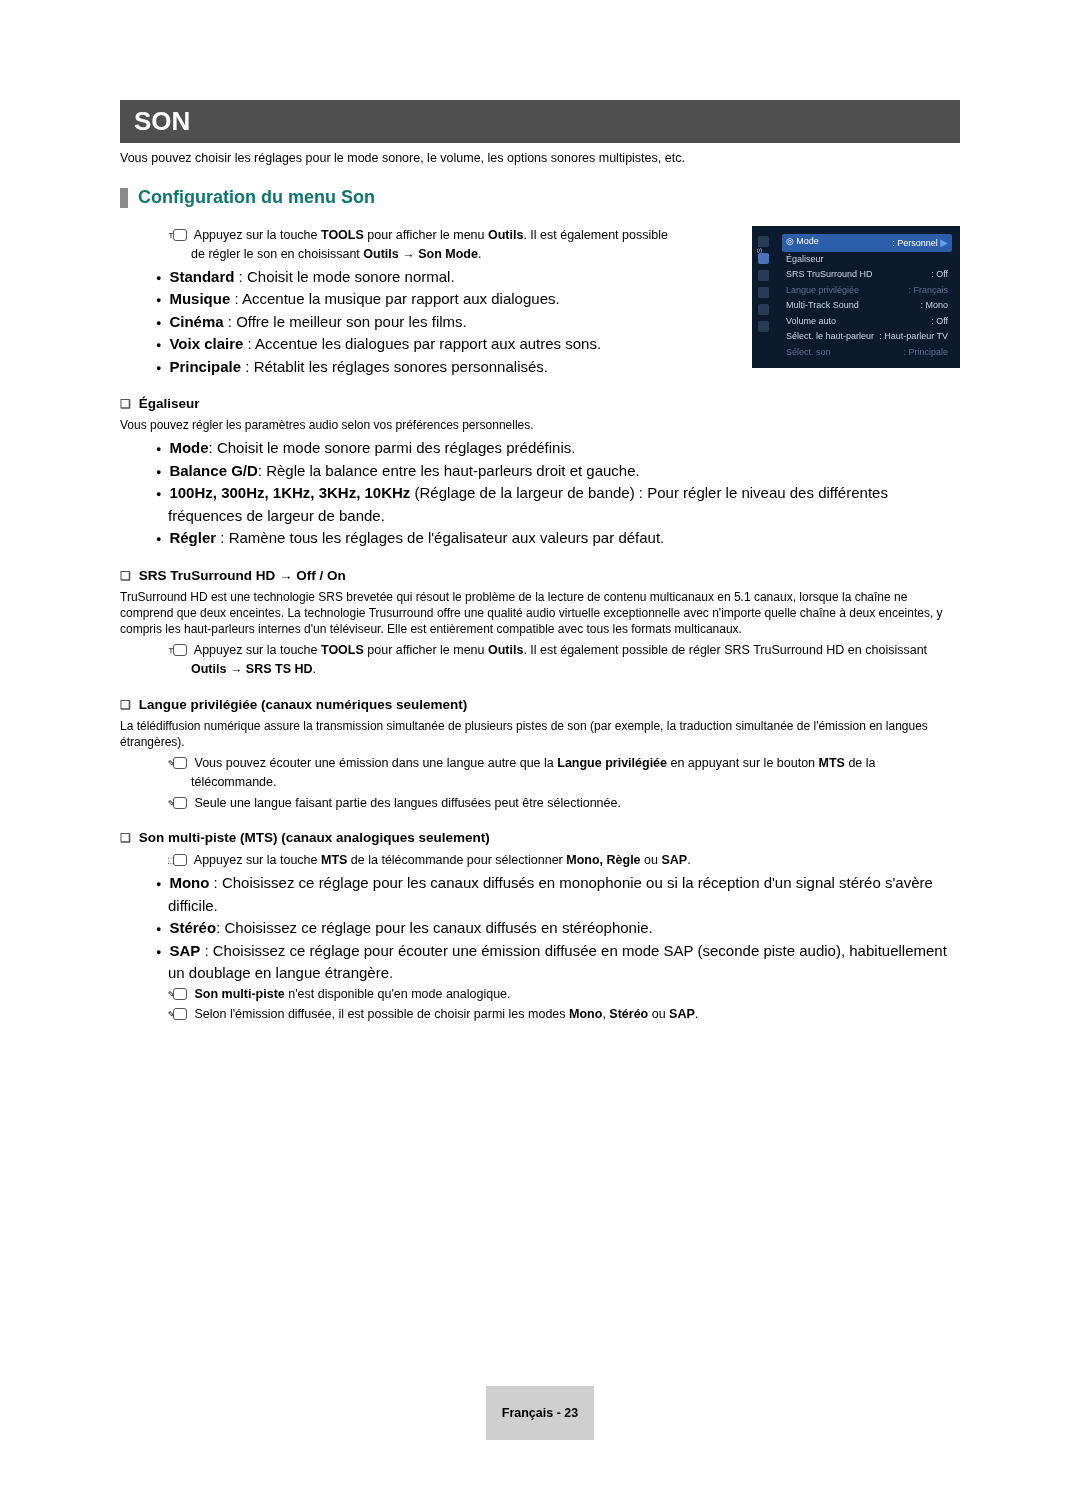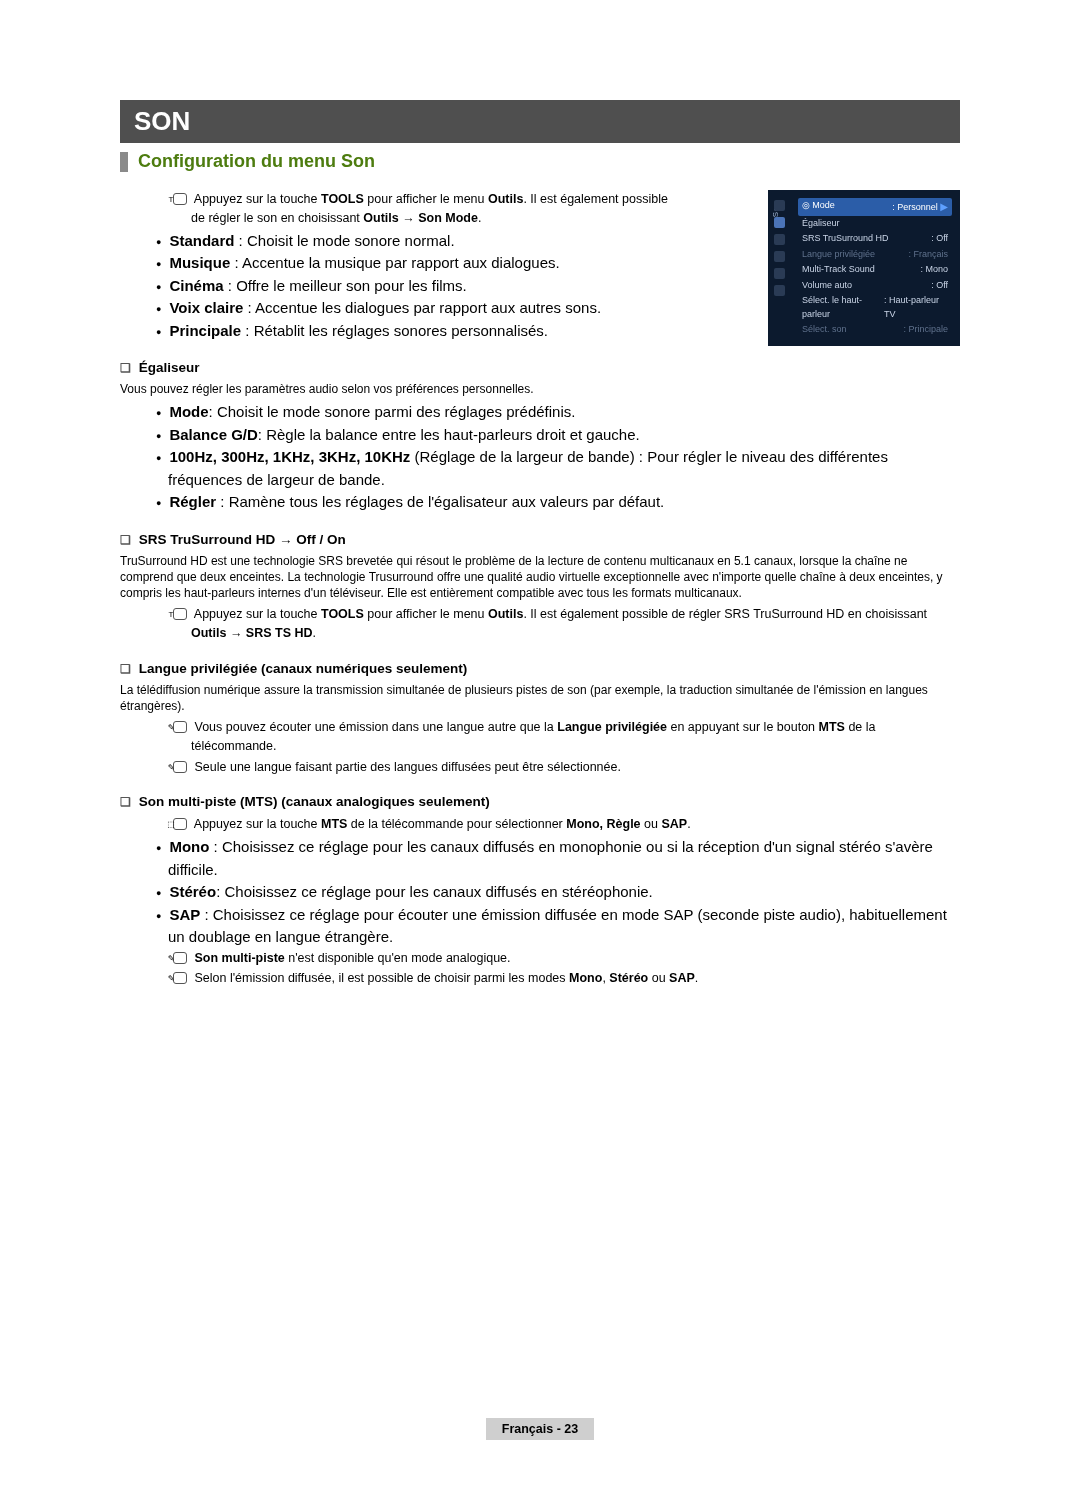--- a/index.html
+++ b/index.html
@@ -34,30 +34,30 @@
   }
   .section-bar {
     width: 8px;
     height: 20px;
     background: #8a8a8a;
     margin-right: 10px;
   }
   .section-heading {
     font-size: 18px;
     font-weight: bold;
-    color: #4d7c0f;
+    color: #0f766e;
   }
   .content-area {
     position: relative;
   }
   .osd {
     position: absolute;
     right: 0;
     top: 0;
-    width: 192px;
+    width: 208px;
     background: #0c1a2e;
     color: #c9d4e6;
     font-size: 9px;
     padding: 8px 8px 8px 8px;
     line-height: 1.5;
   }
   .osd-sidebar {
     position: absolute;
     left: 4px;
     top: 10px;
@@ -144,31 +144,32 @@
   .narrow { max-width: 560px; }
   .footer {
     position: absolute;
     bottom: 48px;
     left: 0; right: 0;
     text-align: center;
   }
   .footer-box {
     display: inline-block;
     background: #cfcfcf;
-    padding: 4px 16px;
+    padding: 20px 16px;
     font-size: 12.5px;
     font-weight: bold;
   }
   b { font-weight: bold; }
 </style>
 </head>
 <body>
 
 <div class="page">
   <div class="title-bar">SON</div>
+  <div class="intro">Vous pouvez choisir les réglages pour le mode sonore, le volume, les options sonores multipistes, etc.</div>
 
   <div class="section-heading-wrap">
     <div class="section-bar"></div>
     <div class="section-heading">Configuration du menu Son</div>
   </div>
 
   <div class="content-area">
 
     <div class="osd">
       <div class="osd-vlabel">Son</div>

